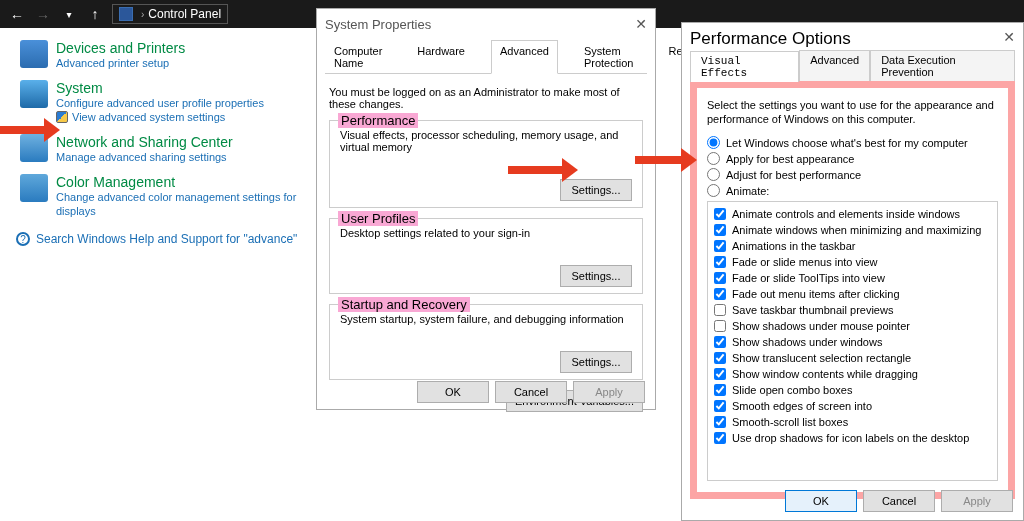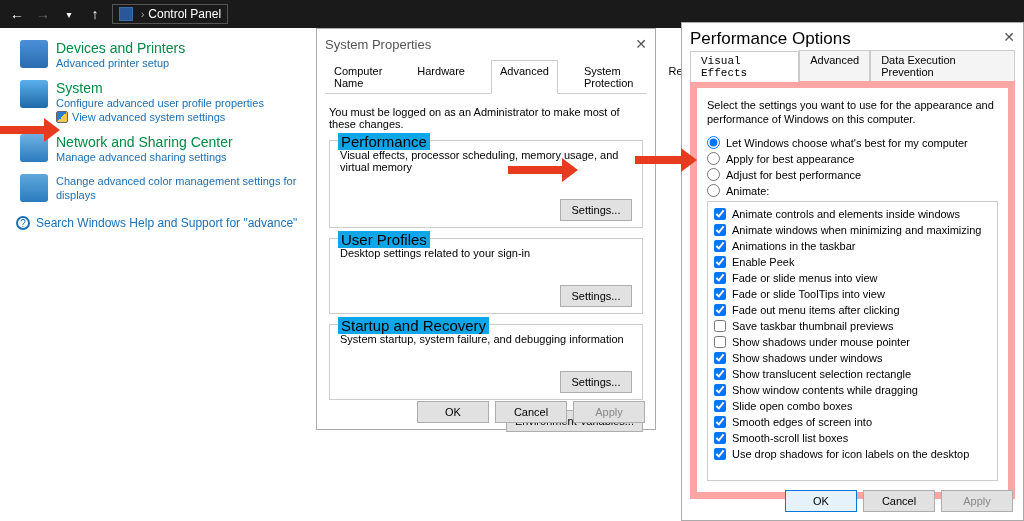--- a/index.html
+++ b/index.html
@@ -24,30 +24,30 @@
   .searchline { color:#1b6fb5; font-size:12px; display:flex; align-items:center; margin-top:14px; margin-left:-4px; }
   .qicon { width:14px; height:14px; border-radius:50%; border:2px solid #1b6fb5; color:#1b6fb5; display:inline-flex; align-items:center; justify-content:center; font-size:10px; margin-right:6px; }
   
   .arrow1 { position:absolute; left:0; top:118px; width:60px; height:24px; }
   .arrow2 { position:absolute; left:508px; top:158px; width:70px; height:24px; }
   .arrow3 { position:absolute; left:635px; top:148px; width:62px; height:24px; }
   .arrowbody { position:absolute; left:0; top:8px; height:8px; background:#e63b1f; }
   .arrowhead { position:absolute; top:0; width:0; height:0; border-top:12px solid transparent; border-bottom:12px solid transparent; border-left:16px solid #e63b1f; }
   
   .dialog { position:absolute; background:#fff; border:1px solid #aaa; }
-  .dlg-sys { left:316px; top:28px; width:340px; height:402px; }
+  .dlg-sys { left:316px; top:8px; width:340px; height:402px; }
   .dlg-titlebar { height:30px; display:flex; align-items:center; padding:0 8px; color:#555; font-size:13px; justify-content:space-between; }
   .dlg-close { font-size:14px; color:#555; font-family:Arial; }
   .tabs { display:flex; border-bottom:1px solid #ccc; margin:0 8px;gap:17px; }
   .tab { padding:4px 8px; font-size:11px; border:1px solid transparent; position:relative; top:1px; }
   .tab.active { border:1px solid #ccc; border-bottom:1px solid #fff; background:#fff; }
   .dlg-body { padding:8px 12px; font-size:11px; }
   .dlg-note { margin:4px 0 10px 0; }
   .groupbox { border:1px solid #ccc; padding:8px 10px 6px 10px; margin-bottom:10px; position:relative; }
-  .groupbox .legend { position:absolute; top:-8px; left:8px; background:#0ea5e9; padding:0 3px; font-size:15px; }
+  .groupbox .legend { position:absolute; top:-8px; left:8px; background:#f9a8d4; padding:0 3px; font-size:13px; }
   .groupbox .desc { font-size:11px; margin-bottom:26px; }
   .btn { display:inline-block; min-width:72px; height:22px; line-height:20px; text-align:center; border:1px solid #adadad; background:#e1e1e1; font-size:11px; padding:0 8px; }
   .btn.default { border:1px solid #0078d7; background:#e5f1fb; }
   .btn.disabled { color:#888; }
   .btn-row { text-align:right; margin-top:2px; }
   .dlgbtns { position:absolute; bottom:6px; right:10px; display:flex; gap:6px; }
   
   .dlg-perf { left:681px; top:22px; width:343px; height:499px; border-top:none; }
   .perf-titlebar { height:28px; display:flex; align-items:flex-start; padding:6px 8px 0 8px; justify-content:space-between; border-top:1px solid #aaa; }
   .perf-title { font-size:17px; }
@@ -106,20 +106,21 @@
     <div class="cp-item">
       <div class="cp-icon ic3"></div>
       <div class="cp-text">
         <div class="head">Network and Sharing Center</div>
         <div class="sub">Manage advanced sharing settings</div>
       </div>
     </div>
     <div class="cp-item">
       <div class="cp-icon ic4"></div>
       <div class="cp-text">
+        <div class="head">Color Management</div>
         <div class="sub">Change advanced color management settings for displays</div>
       </div>
     </div>
     <div class="searchline">
       <span class="qicon">?</span>
       <span>Search Windows Help and Support for "advance"</span>
     </div>
   </div>
 
   <div class="dialog dlg-sys">
@@ -198,24 +199,20 @@
           <label class="chk-row">
             <input type="checkbox" checked="" style="">
             <span>Animate windows when minimizing and maximizing</span>
           </label>
           <label class="chk-row">
             <input type="checkbox" checked="" style="">
             <span>Animations in the taskbar</span>
           </label>
           <label class="chk-row">
             <input type="checkbox" checked="" style="">
-            <span>Enable Peek</span>
-          </label>
-          <label class="chk-row">
-            <input type="checkbox" checked="" style="">
             <span>Fade or slide menus into view</span>
           </label>
           <label class="chk-row">
             <input type="checkbox" checked="" style="">
             <span>Fade or slide ToolTips into view</span>
           </label>
           <label class="chk-row">
             <input type="checkbox" checked="" style="">
             <span>Fade out menu items after clicking</span>
           </label>

